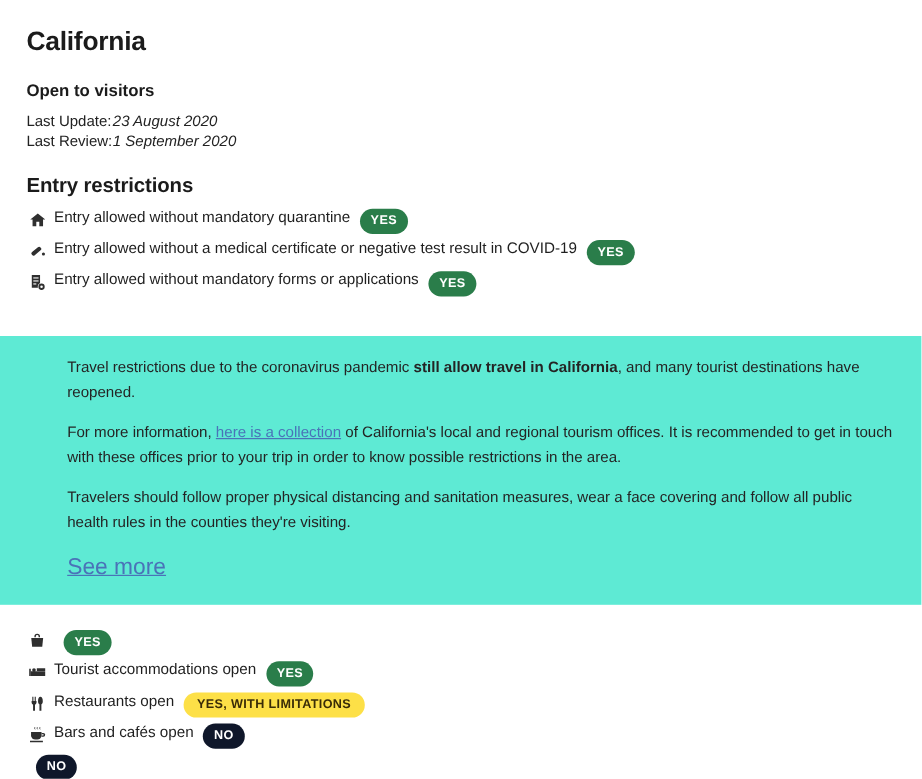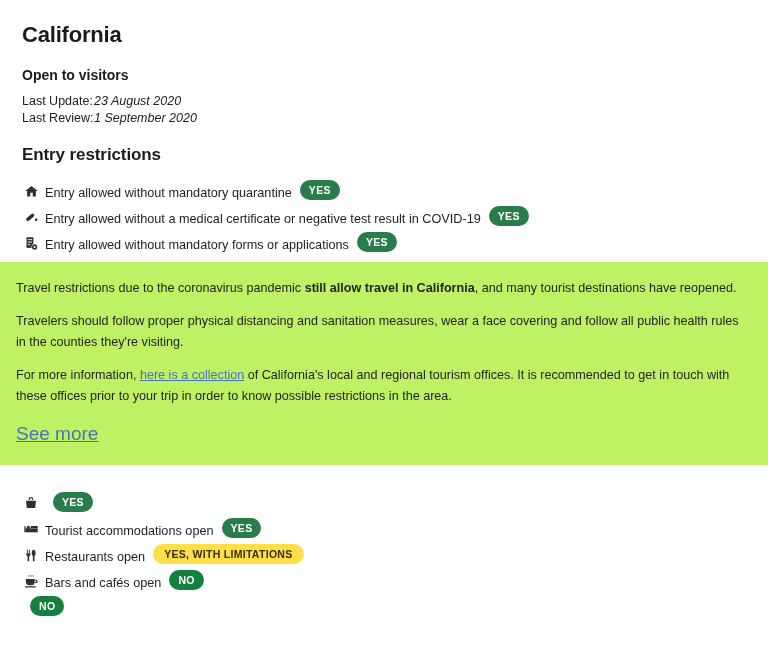--- a/index.html
+++ b/index.html
@@ -64,21 +64,21 @@
     color: #1b1b1b;
     margin: 0;
     padding-top: 18px;
     letter-spacing: -0.1px;
   }
   .rows {
     padding-top: 9px;
   }
   .row {
     display: flex;
-    align-items: flex-end;
+    align-items: flex-start;
     height: 26px;
   }
   .row .ico {
     width: 18px;
     flex: 0 0 18px;
     height: 18px;
     display: flex;
     align-items: center;
     justify-content: center;
     margin-right: 5px;
@@ -96,28 +96,28 @@
     border-radius: 11px;
     font-size: 10.5px;
     font-weight: bold;
     letter-spacing: 0.3px;
     line-height: 1;
     padding: 5px 9px 5px 9px;
     white-space: nowrap;
     vertical-align: middle;
   }
   .badge.yes { background: #2a7d4a; color: #ffffff; }
-  .badge.no  { background: #15803d; color: #ffffff; }
+  .badge.no  { background: #0f172a; color: #ffffff; }
   .badge.limited { background: #f2c champ; }
   .badge.limited { background: #f5c council; }
   .badge.limited { background: #fde047; color: #3a2c07; padding: 5px 11px; }
   .infobox {
-    margin-top: 10px;
-    background: #bef264;
-    padding: 16px 22px 20px 16px;
+    margin-top: 28px;
+    background: #5eead4;
+    padding: 16px 22px 20px 56px;
     box-sizing: border-box;
     width: 768px;
     margin-left: 0;
   }
   .infobox p {
     margin: 0 0 12px 0;
     font-size: 12.6px;
     line-height: 21px;
     color: #242424;
     max-width: 726px;
@@ -197,24 +197,24 @@
         <span class="badge yes">YES</span>
       </div>
 
     </div>
   </div>
 
   <div class="infobox">
     <p>
       <span>Travel restrictions due to the coronavirus pandemic </span><strong>still allow travel in California</strong><span>, and many tourist destinations have reopened.</span>
     </p>
-    <p>Travelers should follow proper physical distancing and sanitation measures, wear a face covering and follow all public health rules in the counties they're visiting.</p>
     <p>
       <span>For more information, </span><a class="link" href="#">here is a collection</a><span> of California's local and regional tourism offices. It is recommended to get in touch with these offices prior to your trip in order to know possible restrictions in the area.</span>
     </p>
+    <p>Travelers should follow proper physical distancing and sanitation measures, wear a face covering and follow all public health rules in the counties they're visiting.</p>
     <a class="seemore" href="#">See more</a>
   </div>
 
   <div class="pad things-wrap">
 
     <div class="rows">
 
       <div class="row">
         <span class="ico">
           <svg width="14" height="14" viewBox="0 0 24 24" fill="currentColor">

